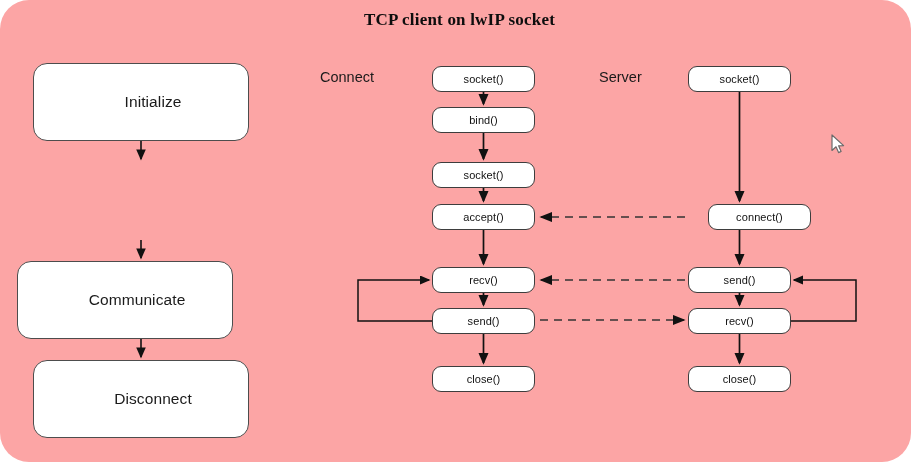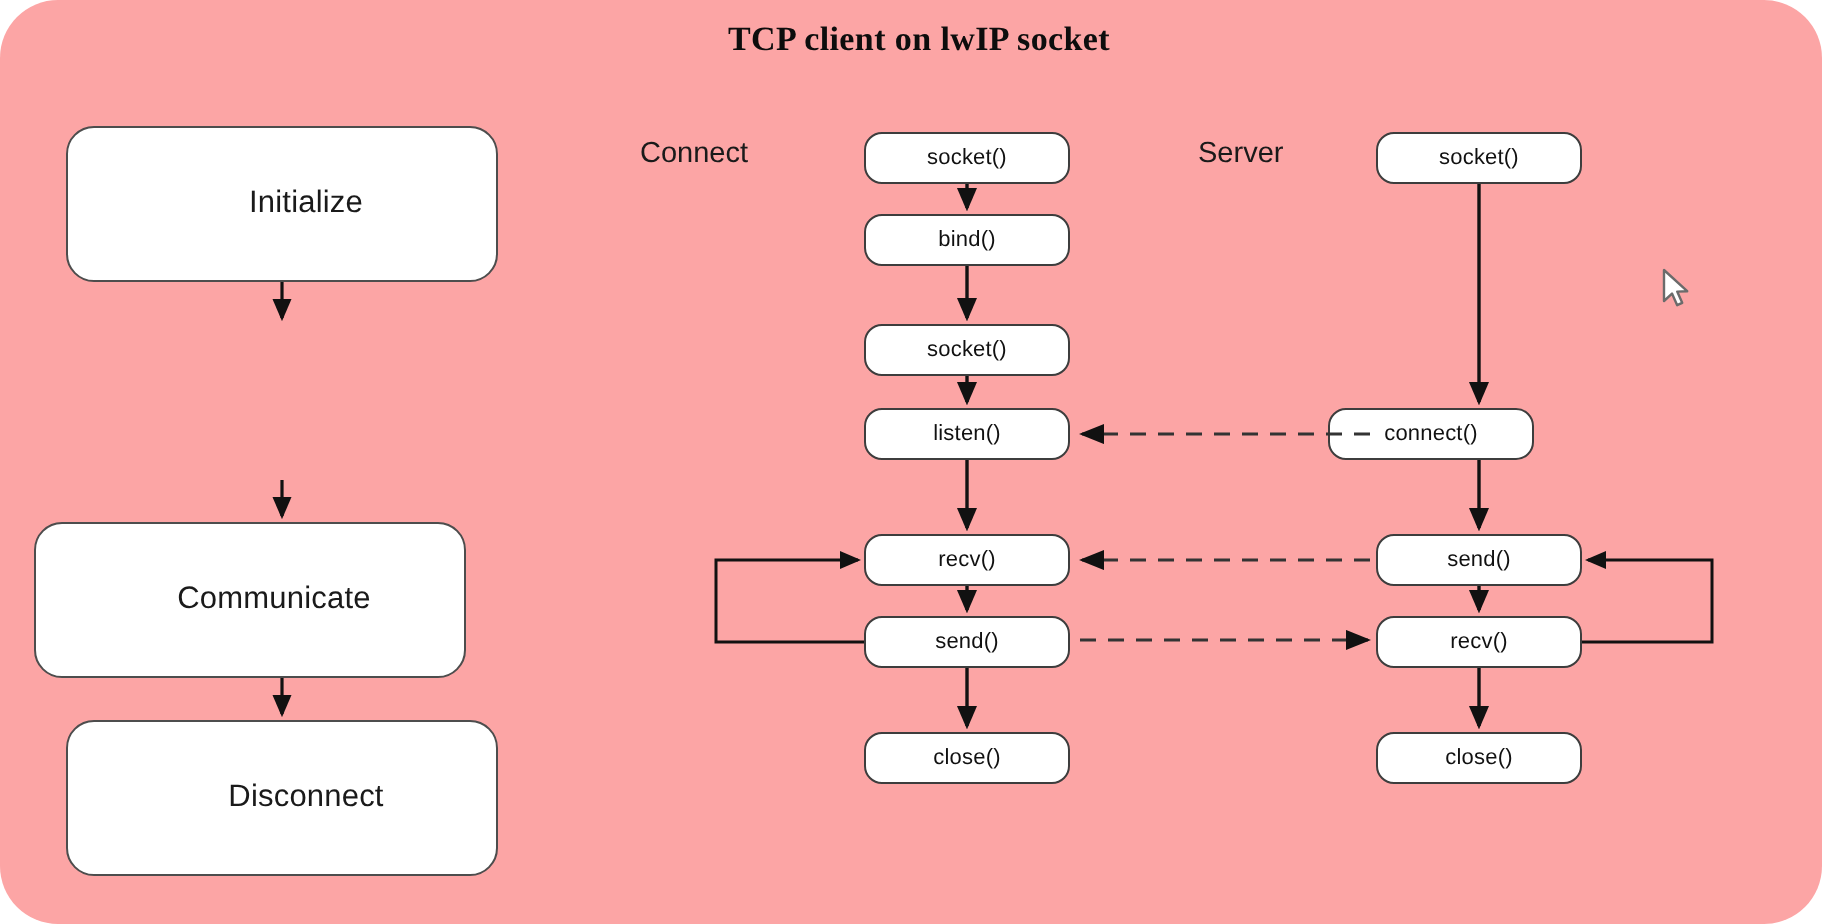--- a/index.html
+++ b/index.html
@@ -102,36 +102,36 @@
   <div class="call-box" style="left:432px; top:66px; width:103px; height:26px;">
     <span>socket()</span>
   </div>
   <div class="call-box" style="left:432px; top:107px; width:103px; height:26px;">
     <span>bind()</span>
   </div>
   <div class="call-box" style="left:432px; top:162px; width:103px; height:26px;">
     <span>socket()</span>
   </div>
   <div class="call-box" style="left:432px; top:204px; width:103px; height:26px;">
-    <span>listen()</span>
+    <span>accept()</span>
   </div>
   <div class="call-box" style="left:432px; top:267px; width:103px; height:26px;">
     <span>recv()</span>
   </div>
   <div class="call-box" style="left:432px; top:308px; width:103px; height:26px;">
     <span>send()</span>
   </div>
   <div class="call-box" style="left:432px; top:366px; width:103px; height:26px;">
     <span>close()</span>
   </div>
 
   <div class="call-box" style="left:688px; top:66px; width:103px; height:26px;">
     <span>socket()</span>
   </div>
-  <div class="call-box" style="left:664px; top:204px; width:103px; height:26px;">
+  <div class="call-box" style="left:708px; top:204px; width:103px; height:26px;">
     <span>connect()</span>
   </div>
   <div class="call-box" style="left:688px; top:267px; width:103px; height:26px;">
     <span>send()</span>
   </div>
   <div class="call-box" style="left:688px; top:308px; width:103px; height:26px;">
     <span>recv()</span>
   </div>
   <div class="call-box" style="left:688px; top:366px; width:103px; height:26px;">
     <span>close()</span>

